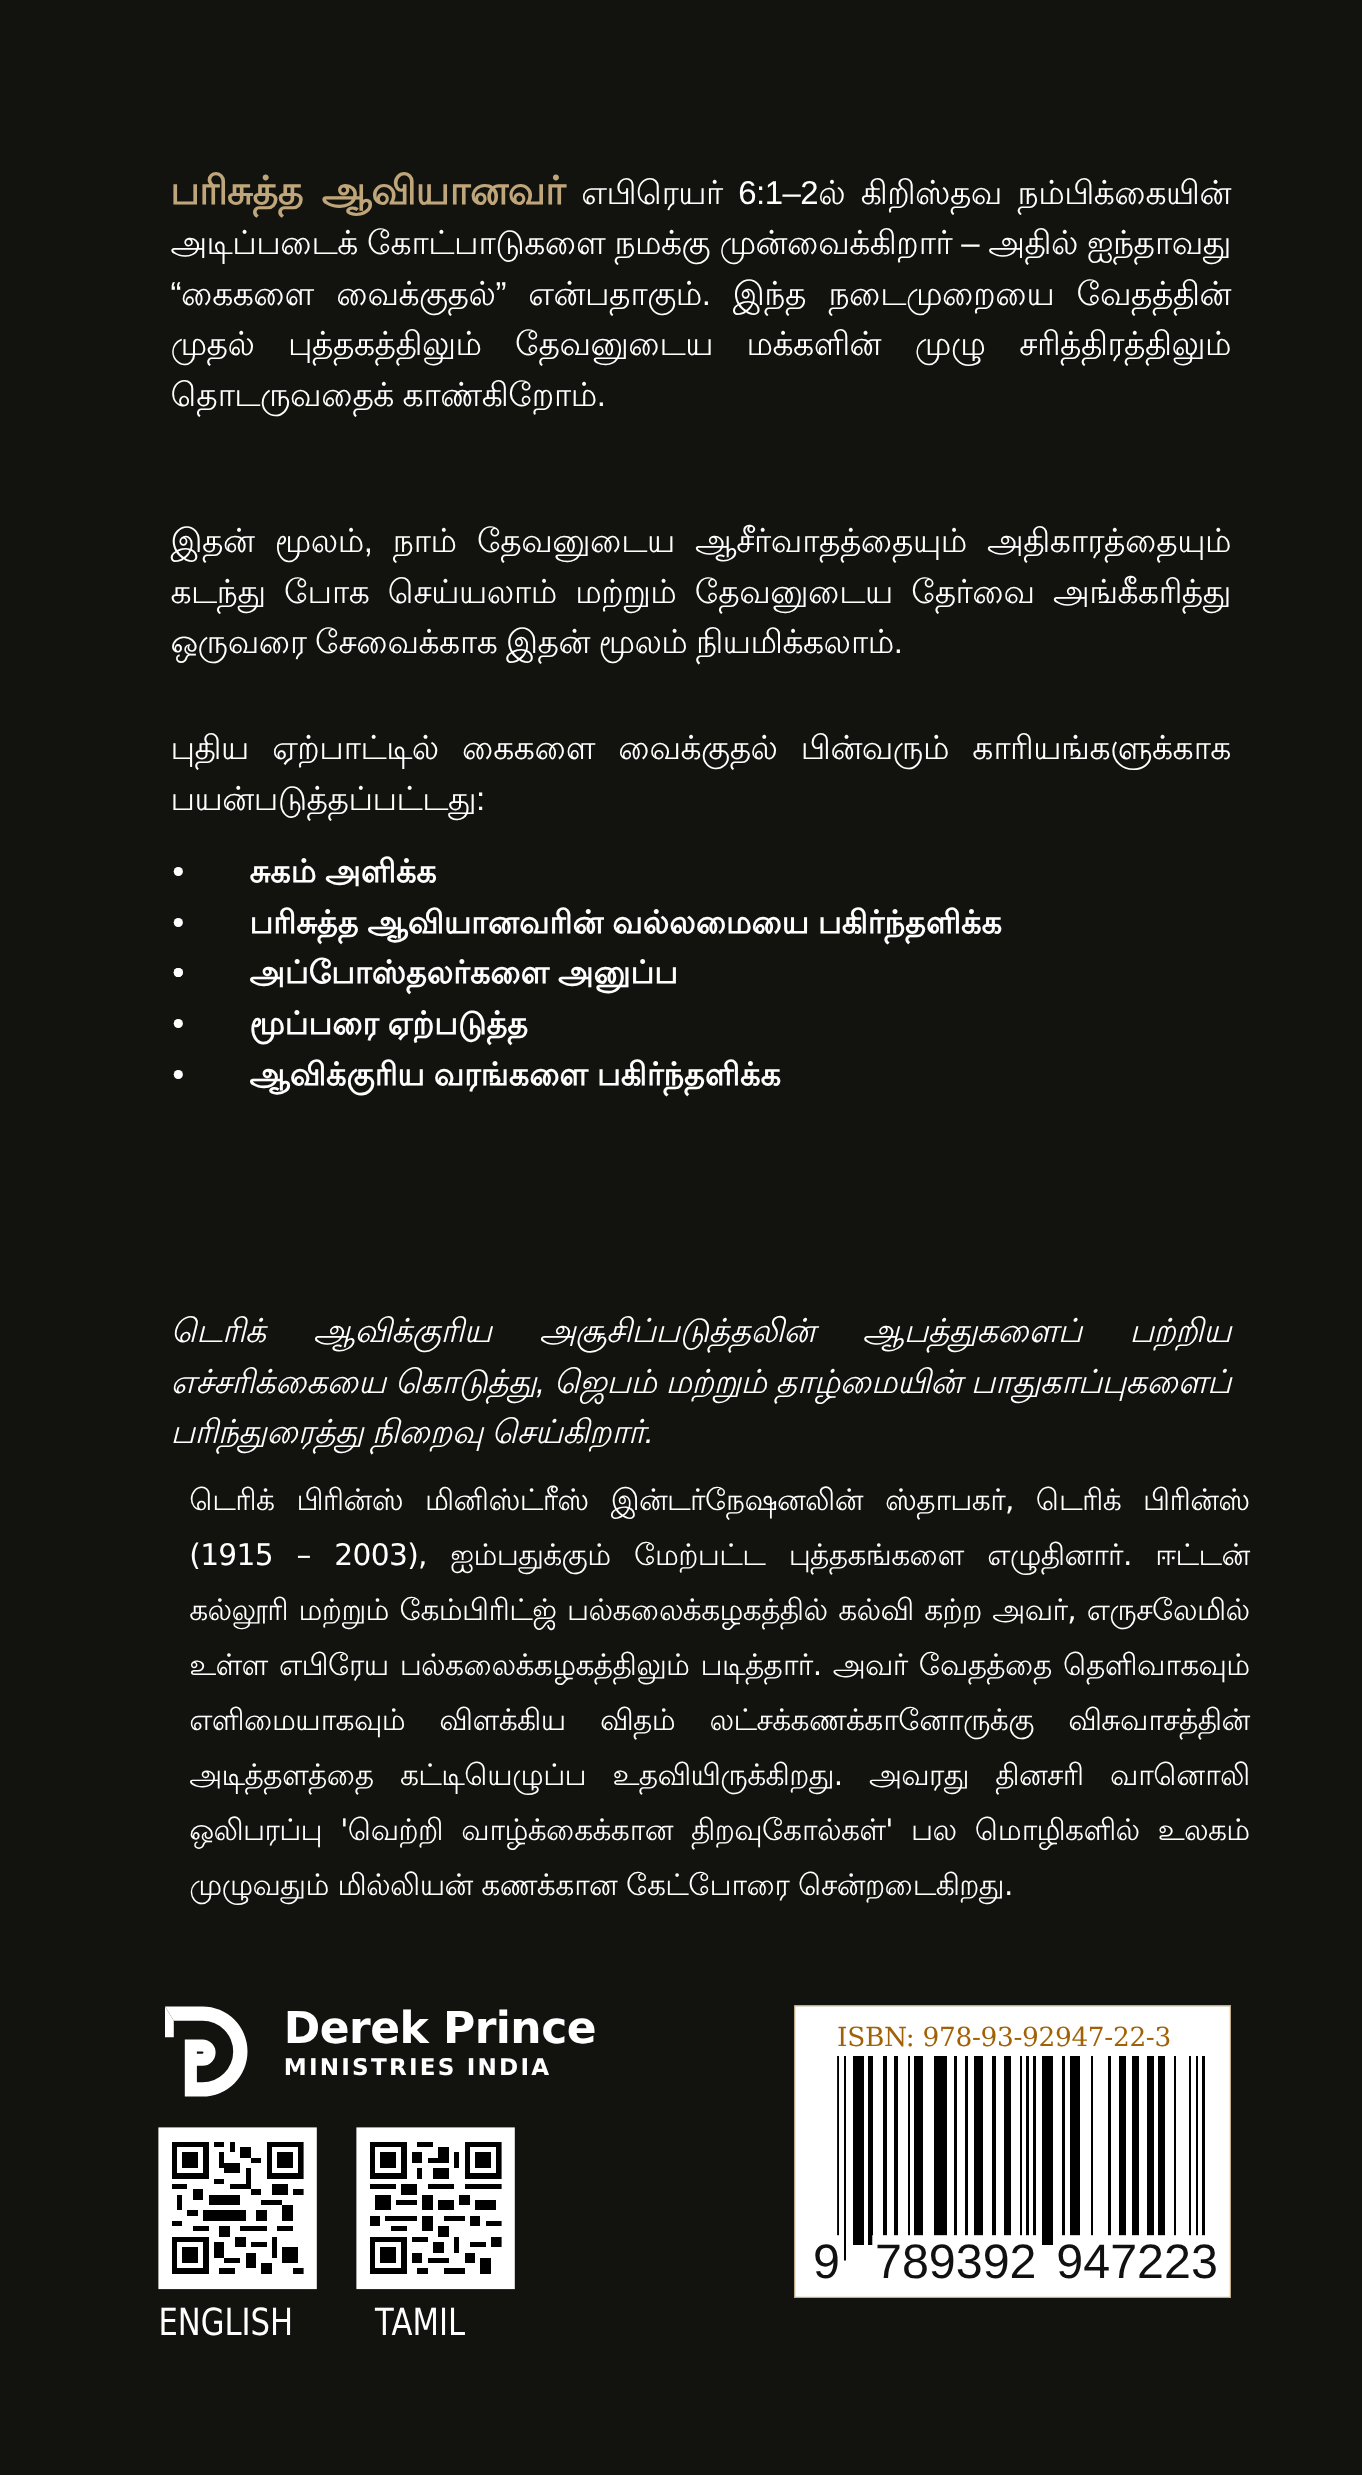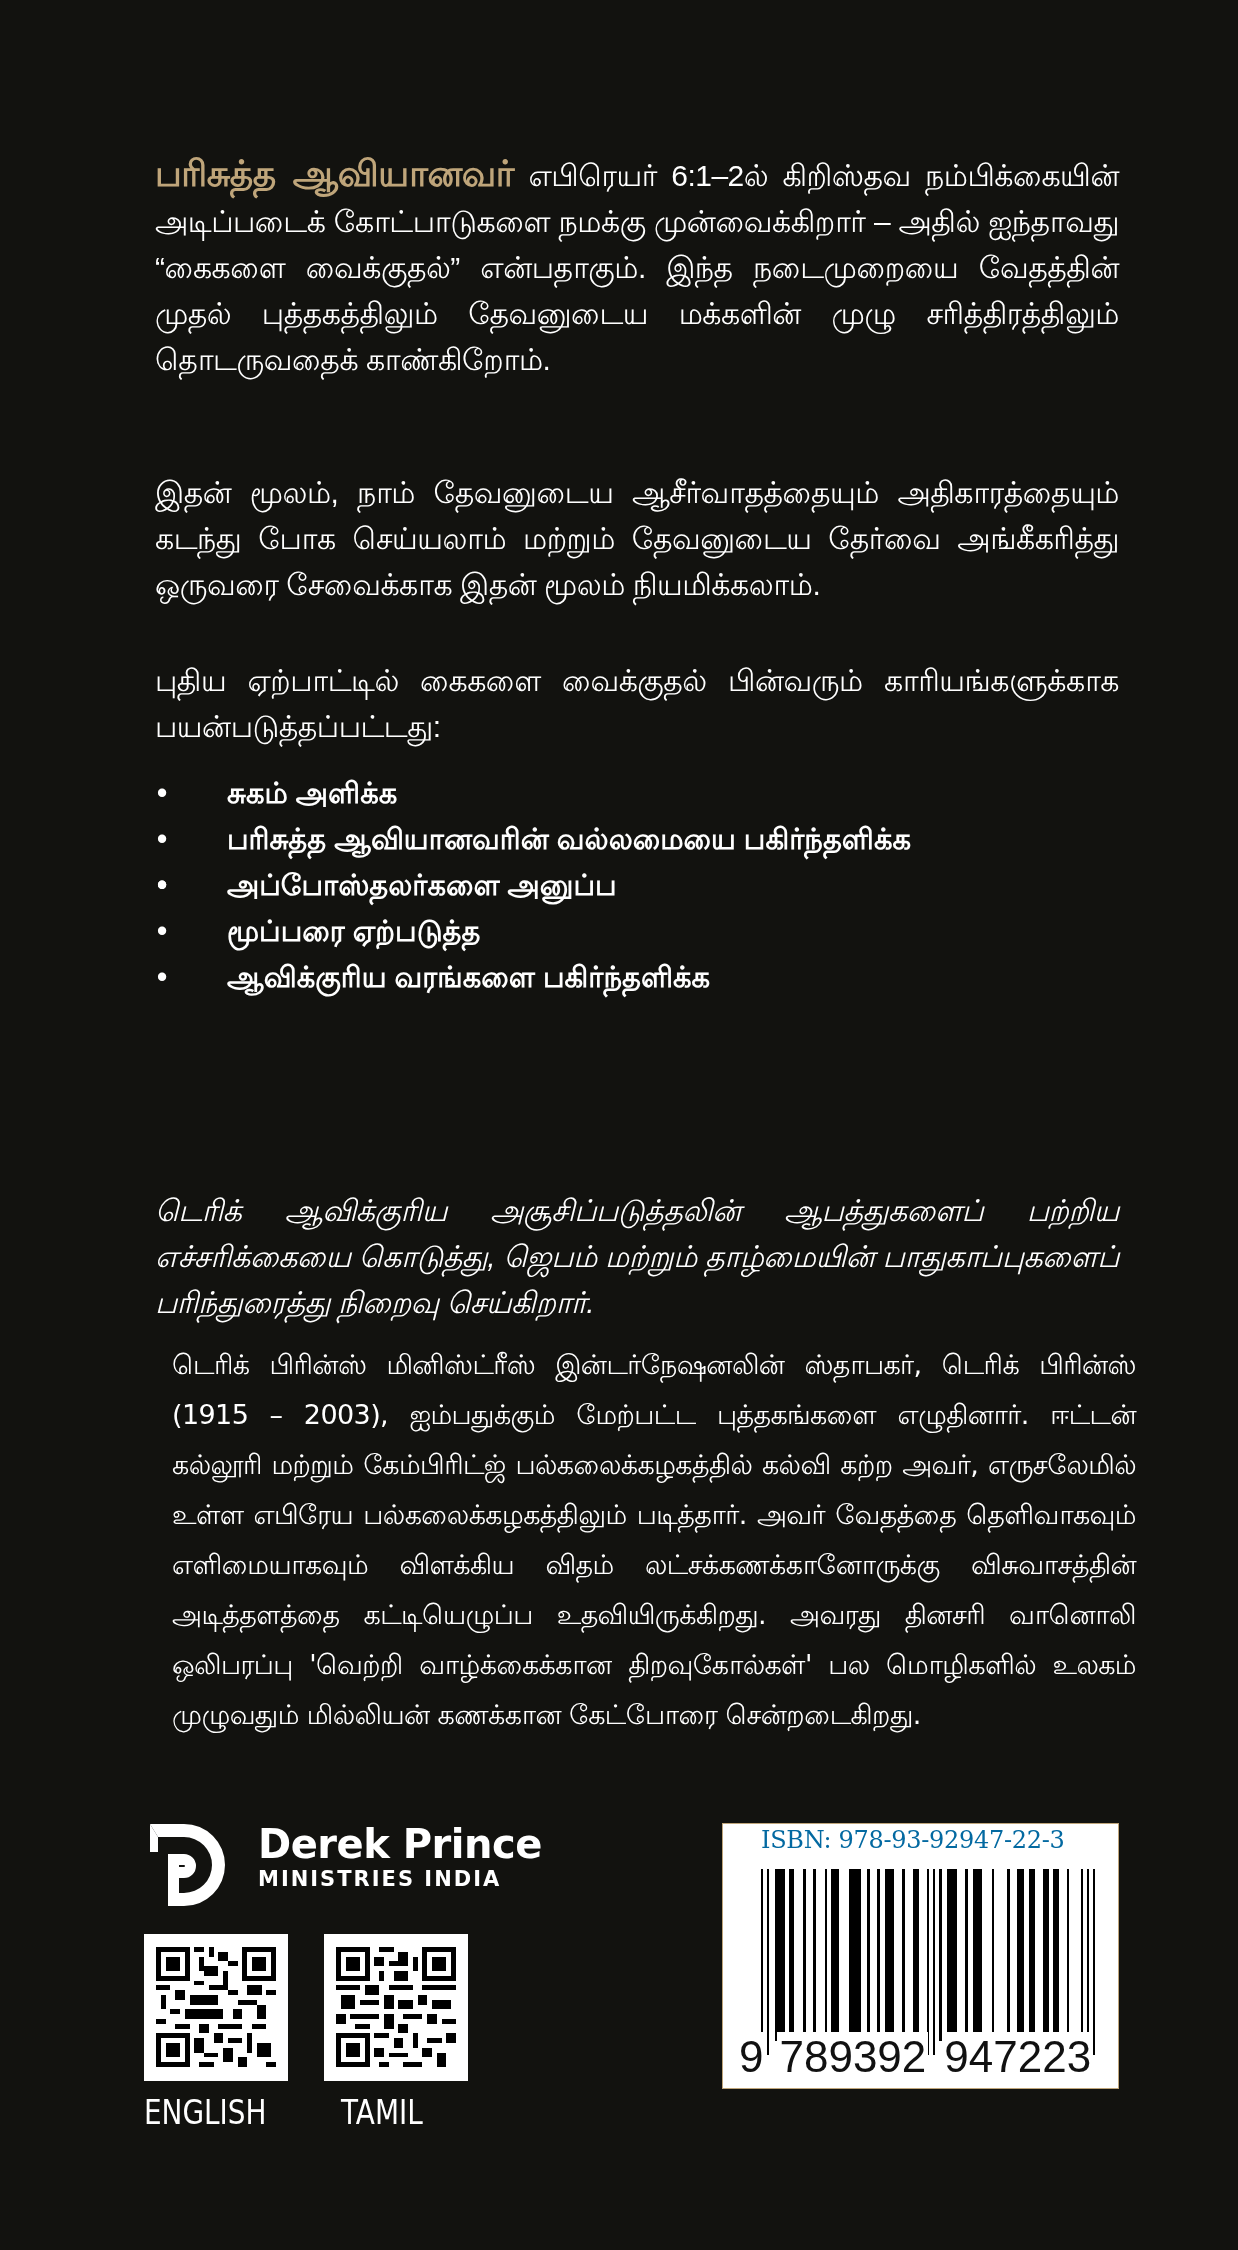--- a/index.html
+++ b/index.html
@@ -110,24 +110,24 @@
   .barcode-box {
     position: absolute;
     left: 722px; top: 1823px;
     width: 395px; height: 264px;
     background: #ffffff;
     border: 1px solid #bfa57a;
     color: #111;
   }
   .isbn-label {
     position: absolute;
-    left: 38px; top: 2px;
+    left: 38px; top: 14px;
     font-family: "DejaVu Serif", serif;
     font-size: 24px;
-    color: #0369a1;
+    color: #a16207;
     letter-spacing: -0.3px;
   }
   .barcode-svg { position: absolute; left: 38px; top: 45px; }
   .barcode-digits {
     position: absolute;
     left: 14px; top: 208px;
     font-family: "Liberation Sans", sans-serif;
     font-size: 44px;
     color: #111;
     background: transparent;
@@ -304,15 +304,15 @@
         <rect x="268" y="0" width="6" height="172"></rect>
       <rect x="282" y="0" width="6" height="172"></rect>
         <rect x="292" y="0" width="6" height="172"></rect>
       <rect x="306" y="0" width="2" height="172"></rect>
         <rect x="320" y="0" width="2" height="186"></rect>
       <rect x="326" y="0" width="2" height="186"></rect>
         <rect x="332" y="0" width="2" height="186"></rect>
     </g>
   </svg>
   <div class="barcode-digits">
-    <span>9</span><span style="margin-left:12px">789392</span><span style="margin-left:14px">947223</span>
+    <span>9</span><span style="margin-left:28px">789392</span><span style="margin-left:14px">947223</span>
   </div>
 </div>
 
 </body></html>

